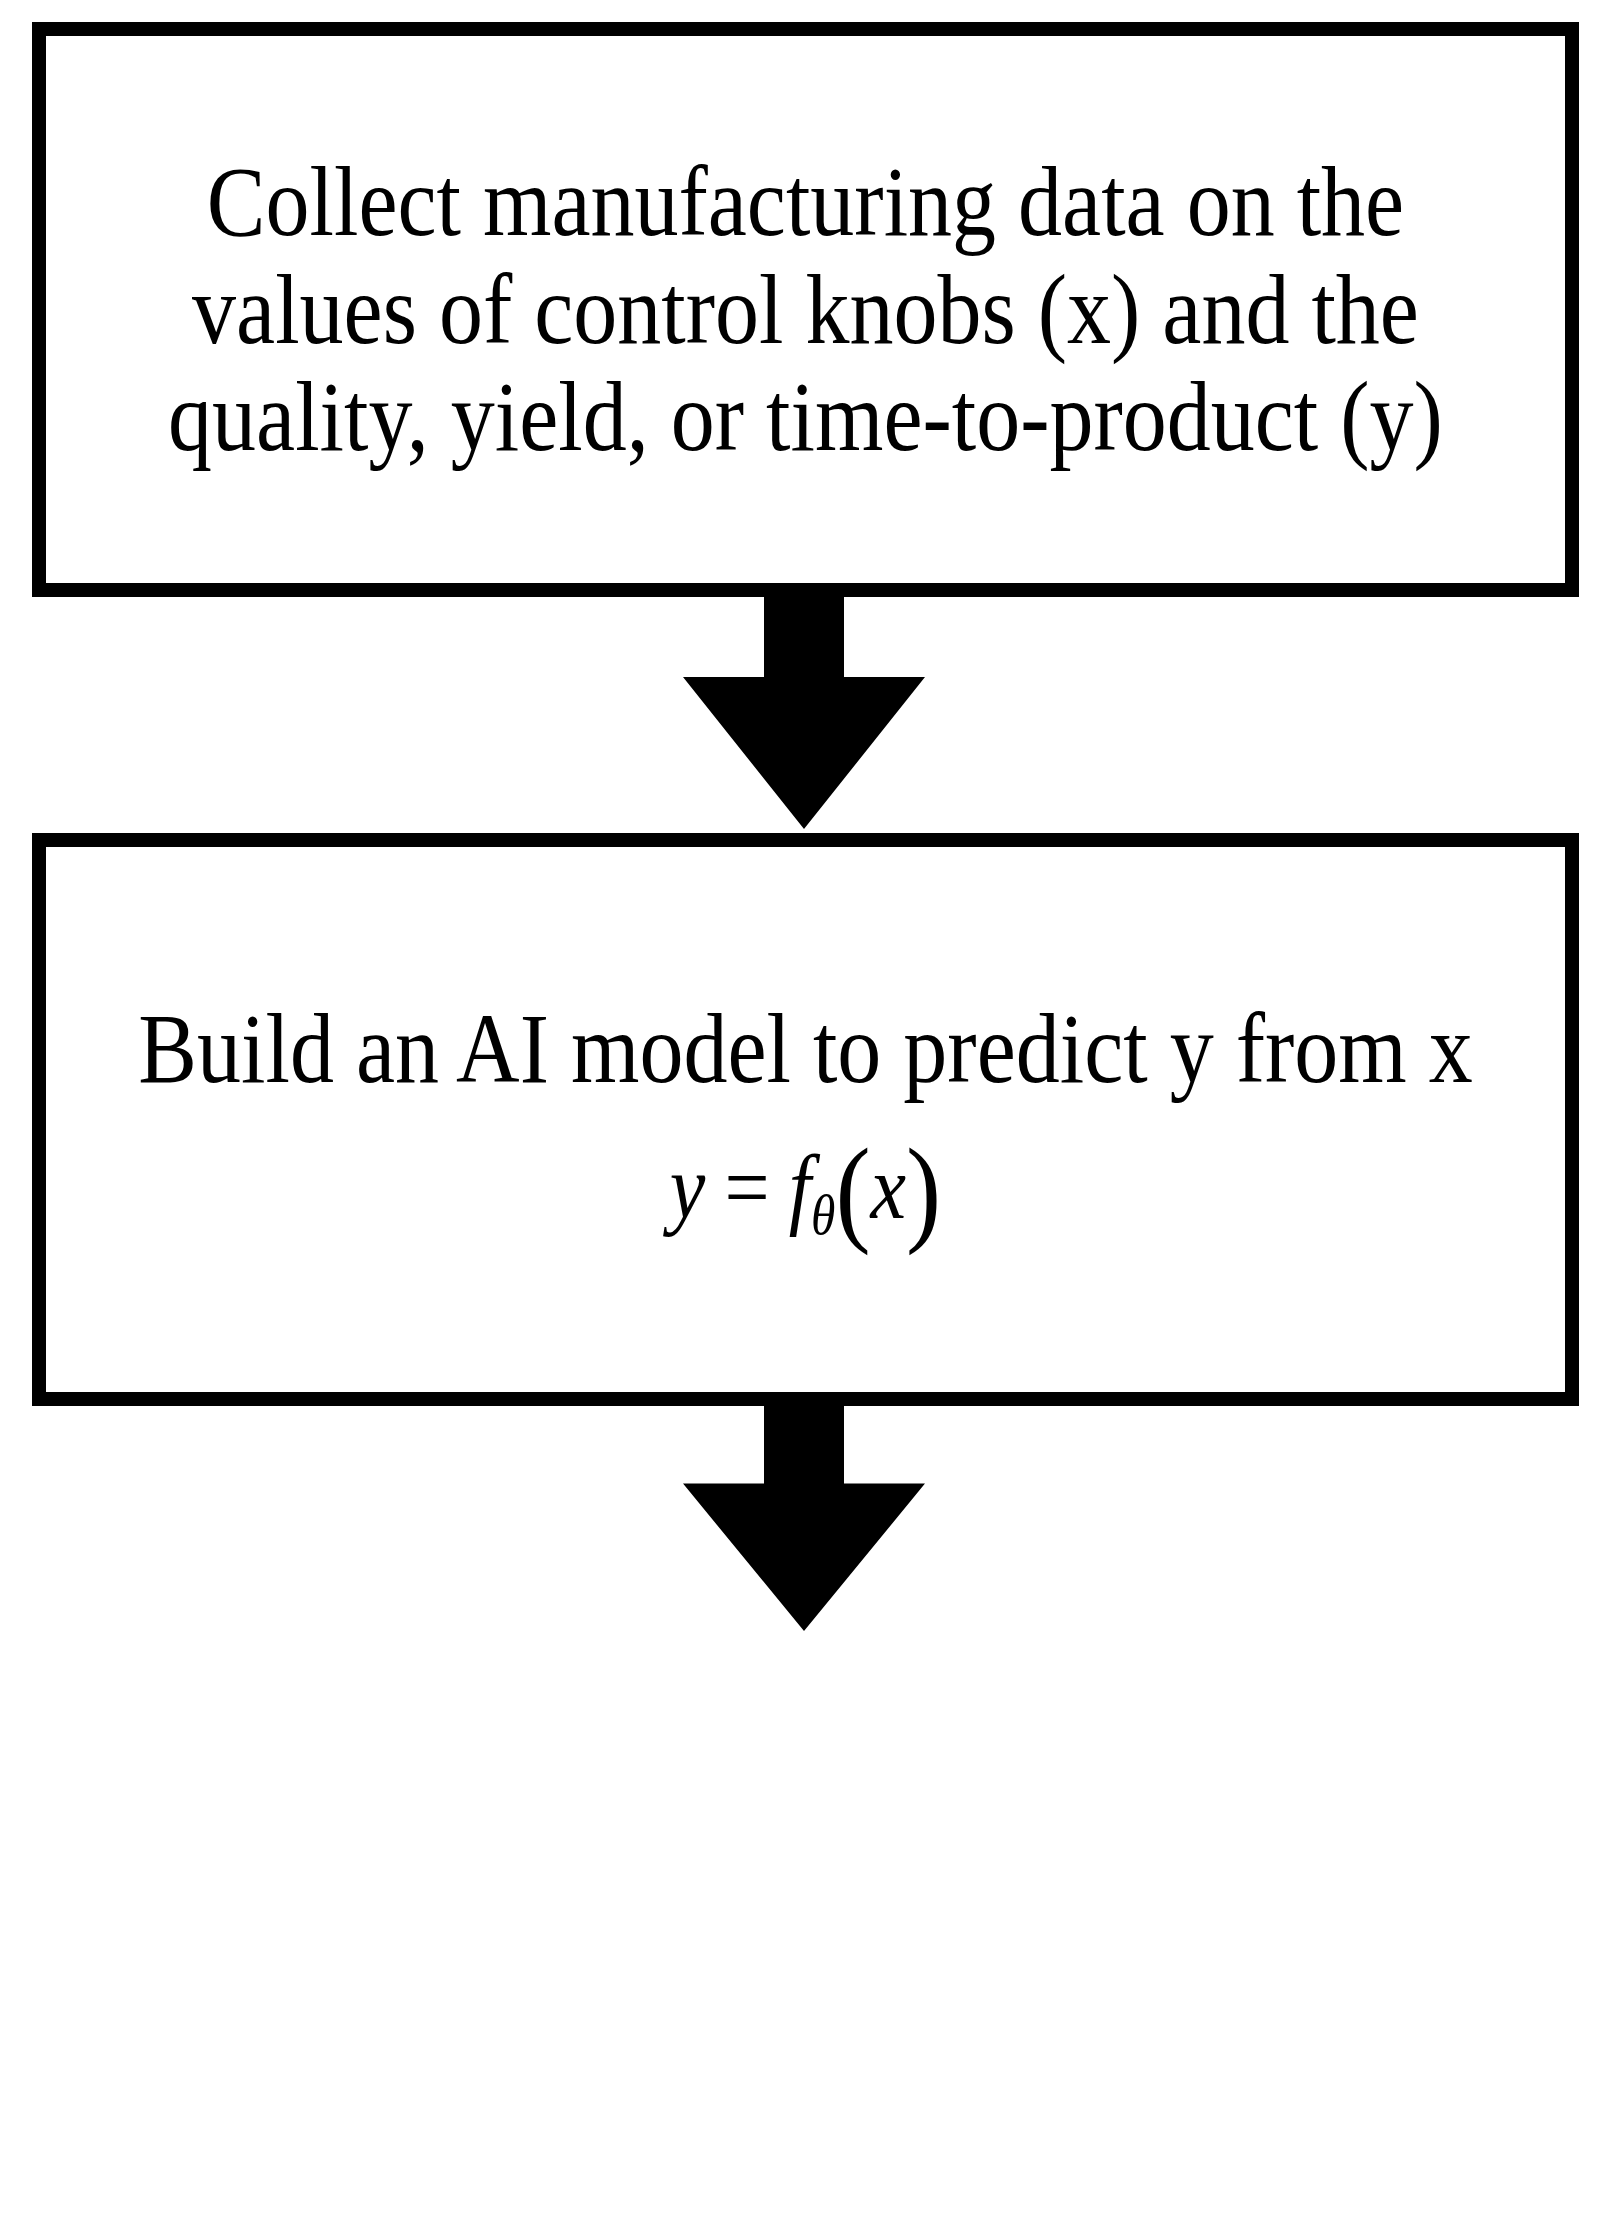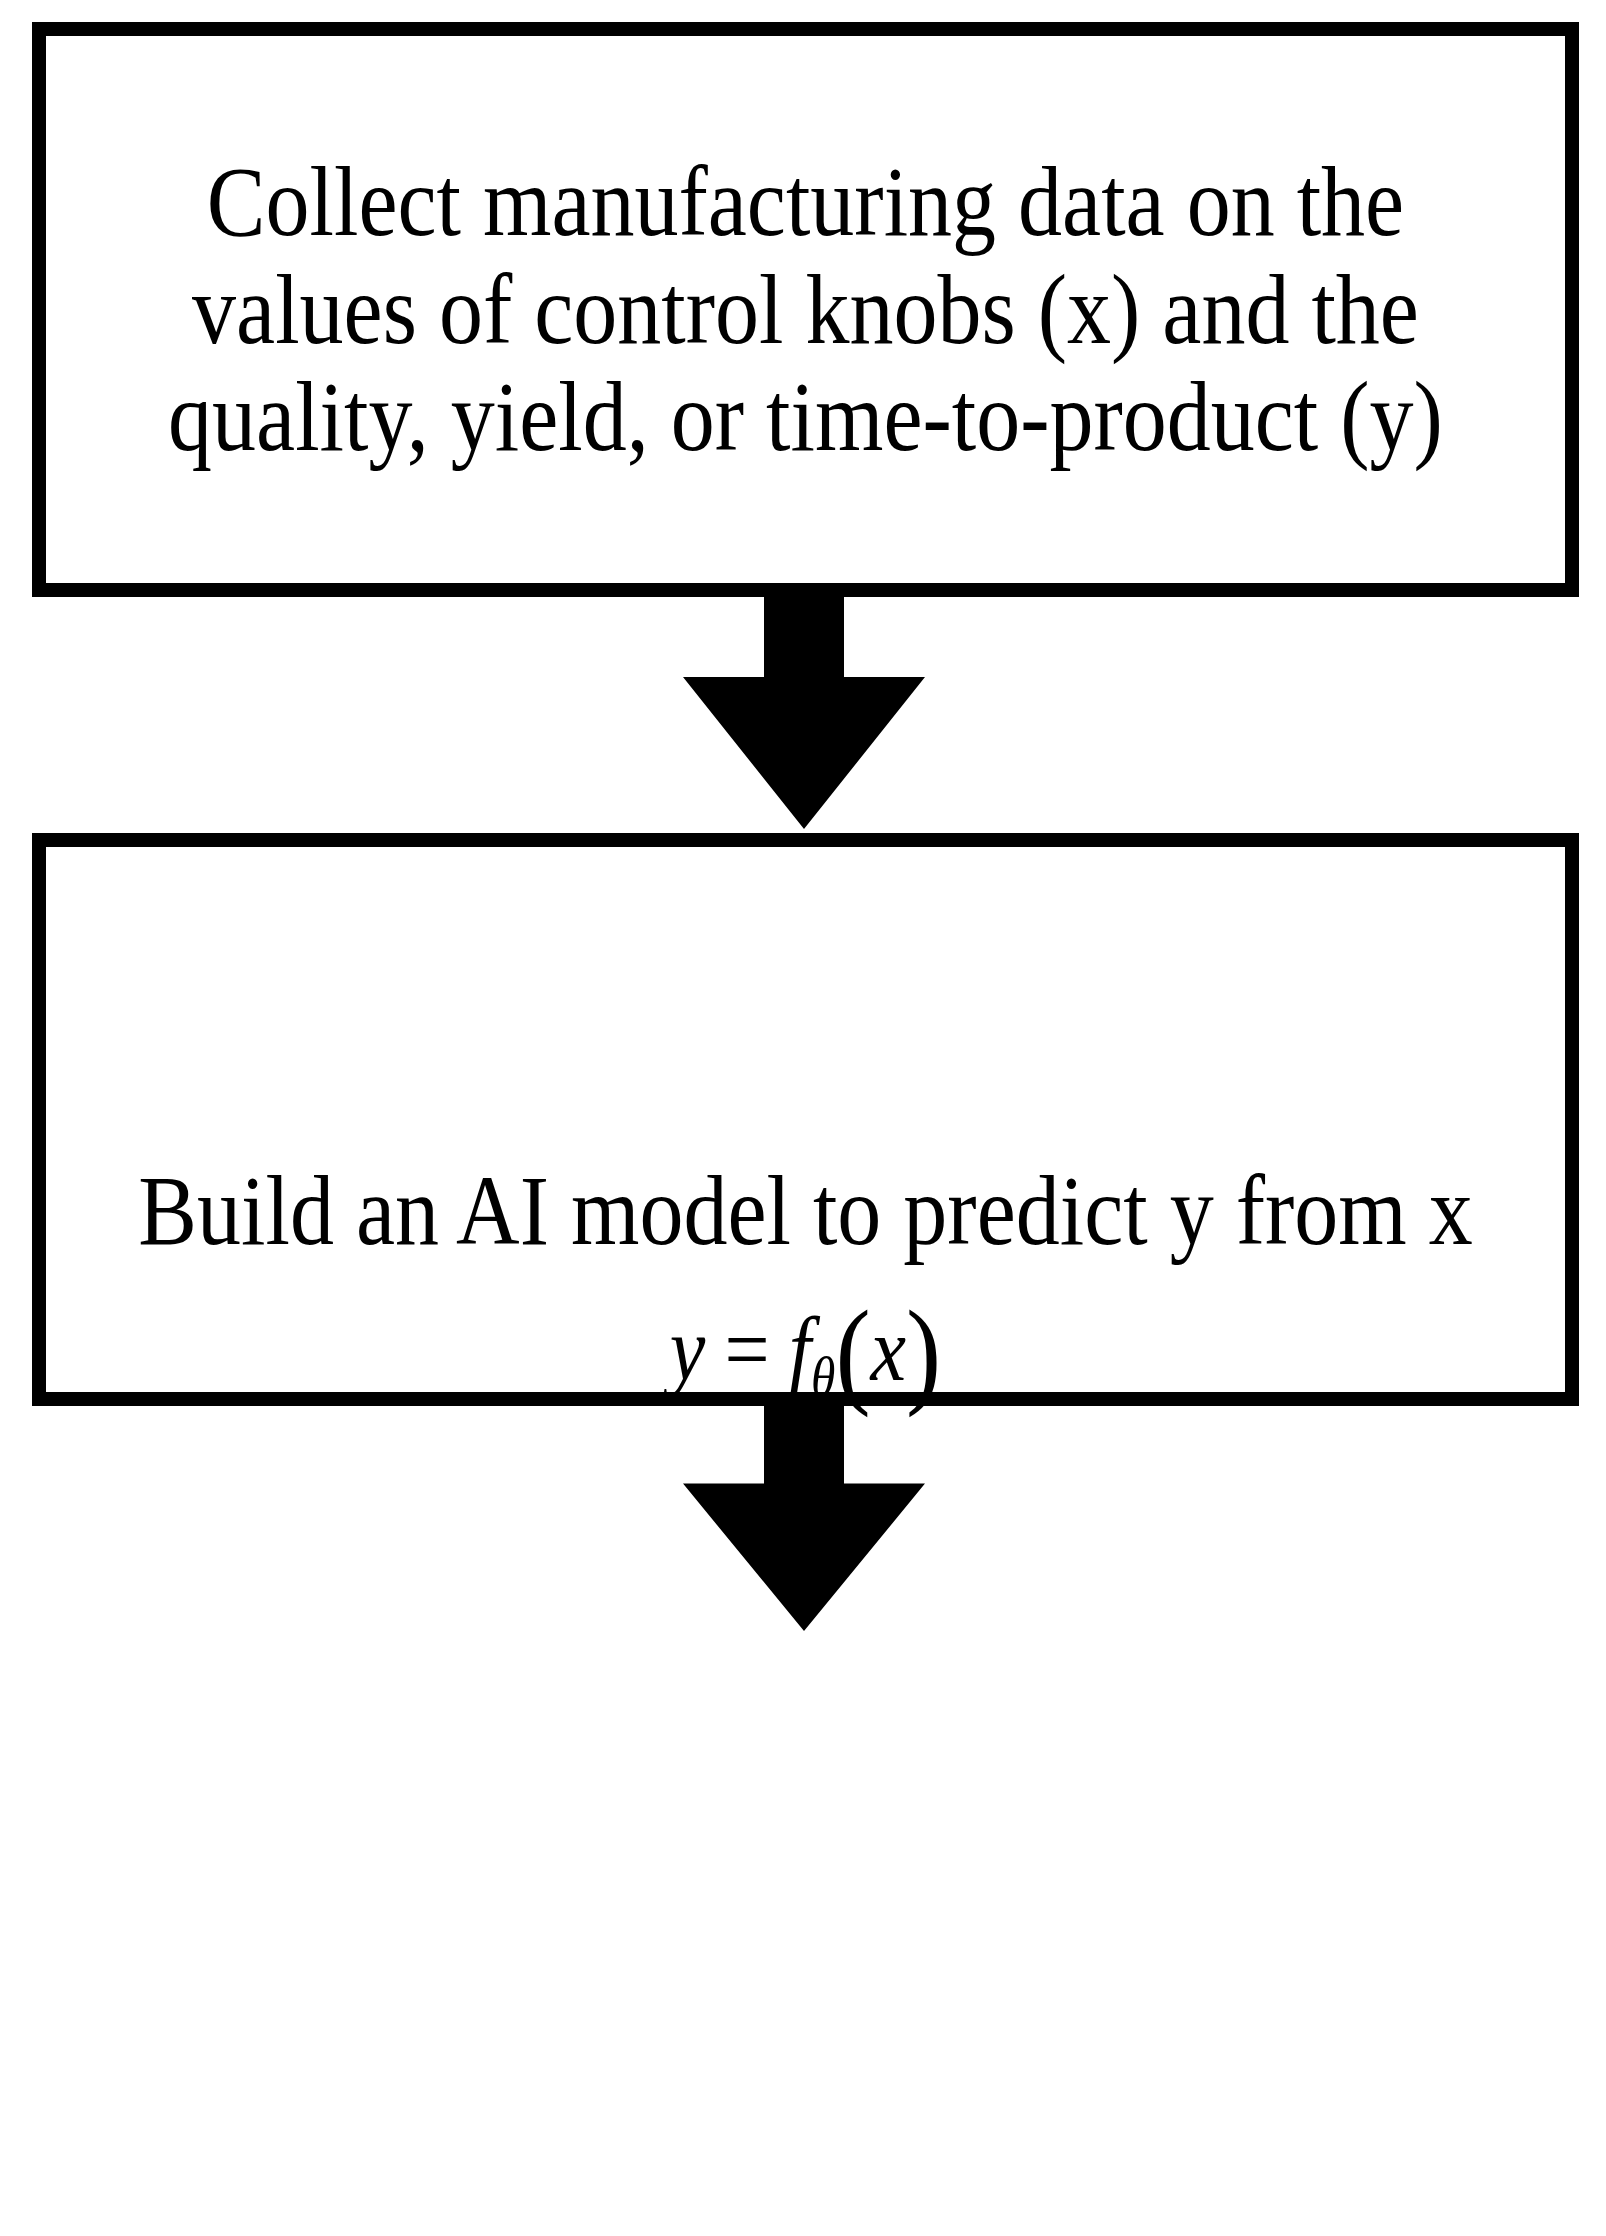--- a/index.html
+++ b/index.html
@@ -17,21 +17,21 @@
     position: absolute;
     left: 32px;
     width: 1547px;
     border: 14px solid #000000;
     background: #ffffff;
     display: flex;
     align-items: center;
     justify-content: center;
   }
   #box-collect  { top: 22px;   height: 575px; }
-  #box-build    { top: 833px;  height: 573px; align-items: flex-end; }
+  #box-build    { top: 833px;  height: 573px; }
   #box-optimize { top: 1630px; height: 584px; }
   .box-text {
     text-align: center;
     font-size: 88px;
     line-height: 95px;
     white-space: nowrap;
     transform: scaleY(1.13);
     transform-origin: center center;
   }
   .arrow { position: absolute; display: block; }

